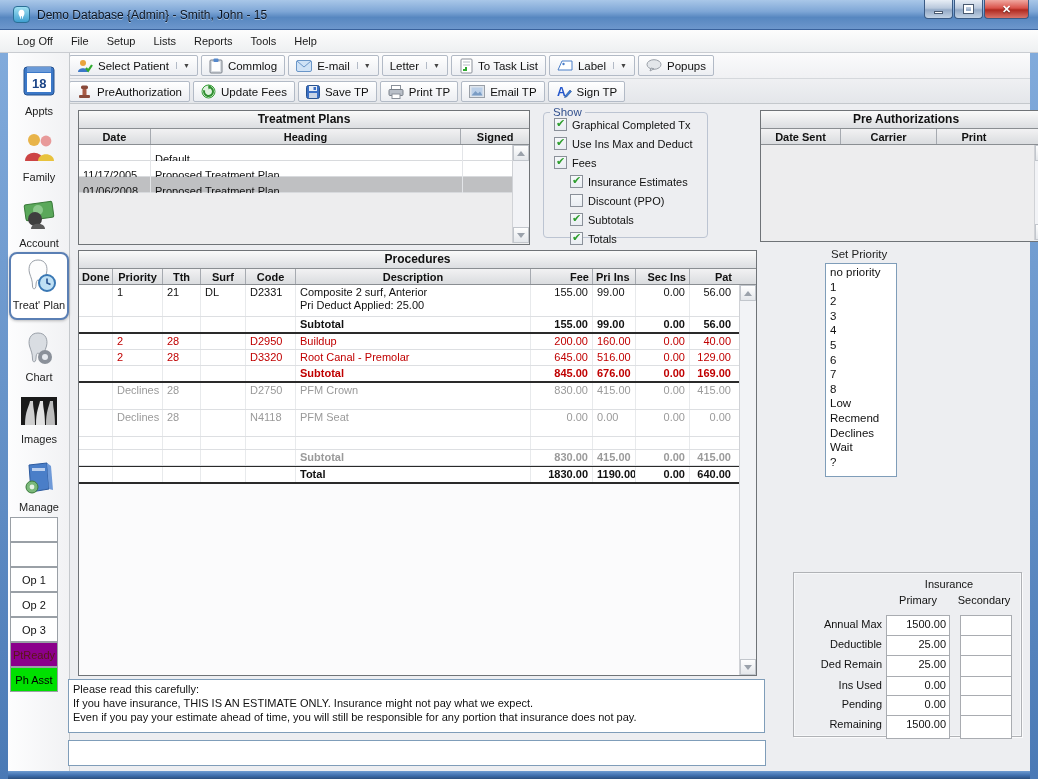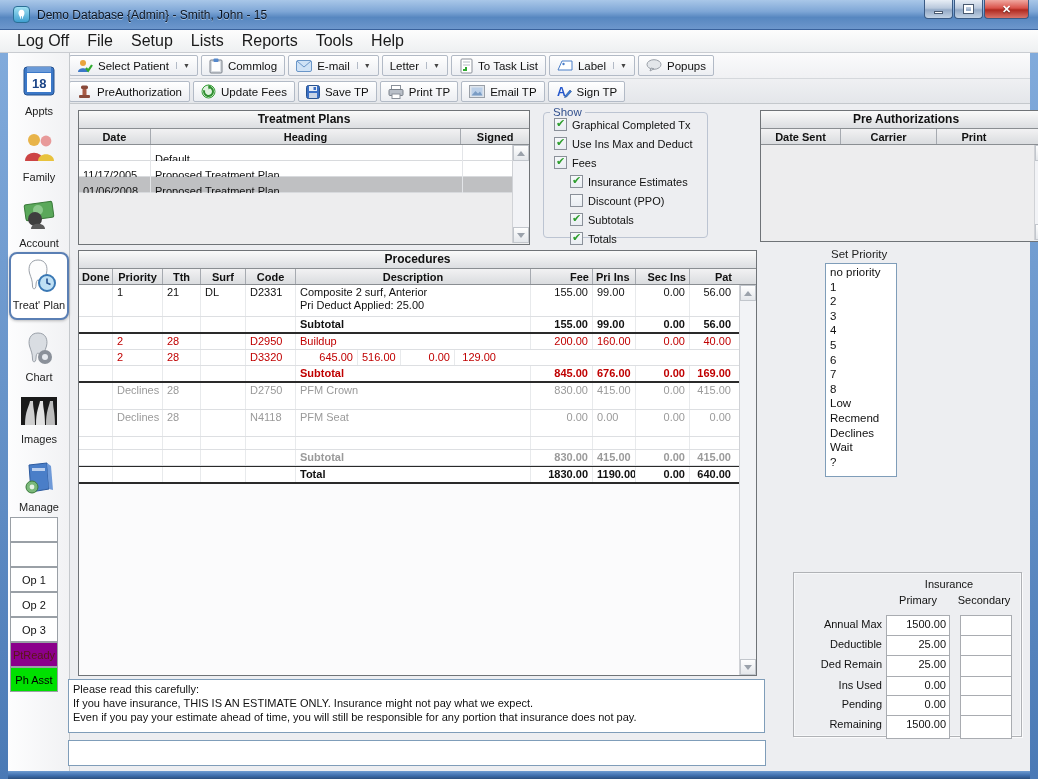--- a/index.html
+++ b/index.html
@@ -24,21 +24,21 @@
              display:flex; align-items:center; justify-content:center; }
   .win-btn.close { width:45px; background:linear-gradient(#f0a8a0,#d9534a 45%,#b02a20 55%,#d9746a); }
   .glyph-min { width:9px; height:3px; background:#fff; border:1px solid #4a5a70; margin-top:6px; }
   .glyph-max { width:9px; height:8px; border:2px solid #fff; outline:1px solid #4a5a70; }
   .glyph-x { color:#fff; font-size:11px; font-weight:bold; text-shadow:0 1px 1px #5a1a14; }
 
   
   .menubar { position:absolute; left:0; top:30px; width:1038px; height:23px;
              background:linear-gradient(#fdfdfd,#eef0f2); border-bottom:1px solid #c9ccd1;
              display:flex; align-items:center; padding-left:8px; }
-  .menu-item { padding:3px 9px; font-size:16px; color:#1a1a1a; }
+  .menu-item { padding:3px 9px; font-size:11px; color:#1a1a1a; }
 
   
   .toolbar-zone { position:absolute; left:62px; top:53px; width:968px; height:51px;
                   background:linear-gradient(#fbfbfc,#e4e6ea); border-bottom:1px solid #c4c8cc;
                   border-left:1px solid #d2d5d9; }
   .toolbar-row { display:flex; align-items:center; height:25px; padding-left:6px; }
   .toolbar-row + .toolbar-row { border-top:1px solid #d5d8dc; height:26px; }
   .tbtn { display:inline-flex; align-items:center; height:21px; margin-right:3px; padding:0 7px;
           border:1px solid #b2bac6; border-radius:2px; background:linear-gradient(#ffffff,#eceef2);
           font-size:11.5px; white-space:nowrap; }
@@ -536,20 +536,21 @@
         <div class="pc c-priins">160.00</div>
         <div class="pc c-secins">0.00</div>
         <div class="pc c-pat">40.00</div>
       </div>
       <div class="prow red" style="height:16px;">
         <div class="pc c-done"></div>
         <div class="pc c-pri">2</div>
         <div class="pc c-tth">28</div>
         <div class="pc c-surf"></div>
         <div class="pc c-code">D3320</div>
+        <div class="pc c-desc">Root Canal - Premolar</div>
         <div class="pc c-fee">645.00</div>
         <div class="pc c-priins">516.00</div>
         <div class="pc c-secins">0.00</div>
         <div class="pc c-pat">129.00</div>
       </div>
       <div class="prow red bold sep-dark" style="height:17px;">
         <div class="pc c-done"></div>
           <div class="pc c-pri"></div>
           <div class="pc c-tth"></div>
           <div class="pc c-surf"></div>

